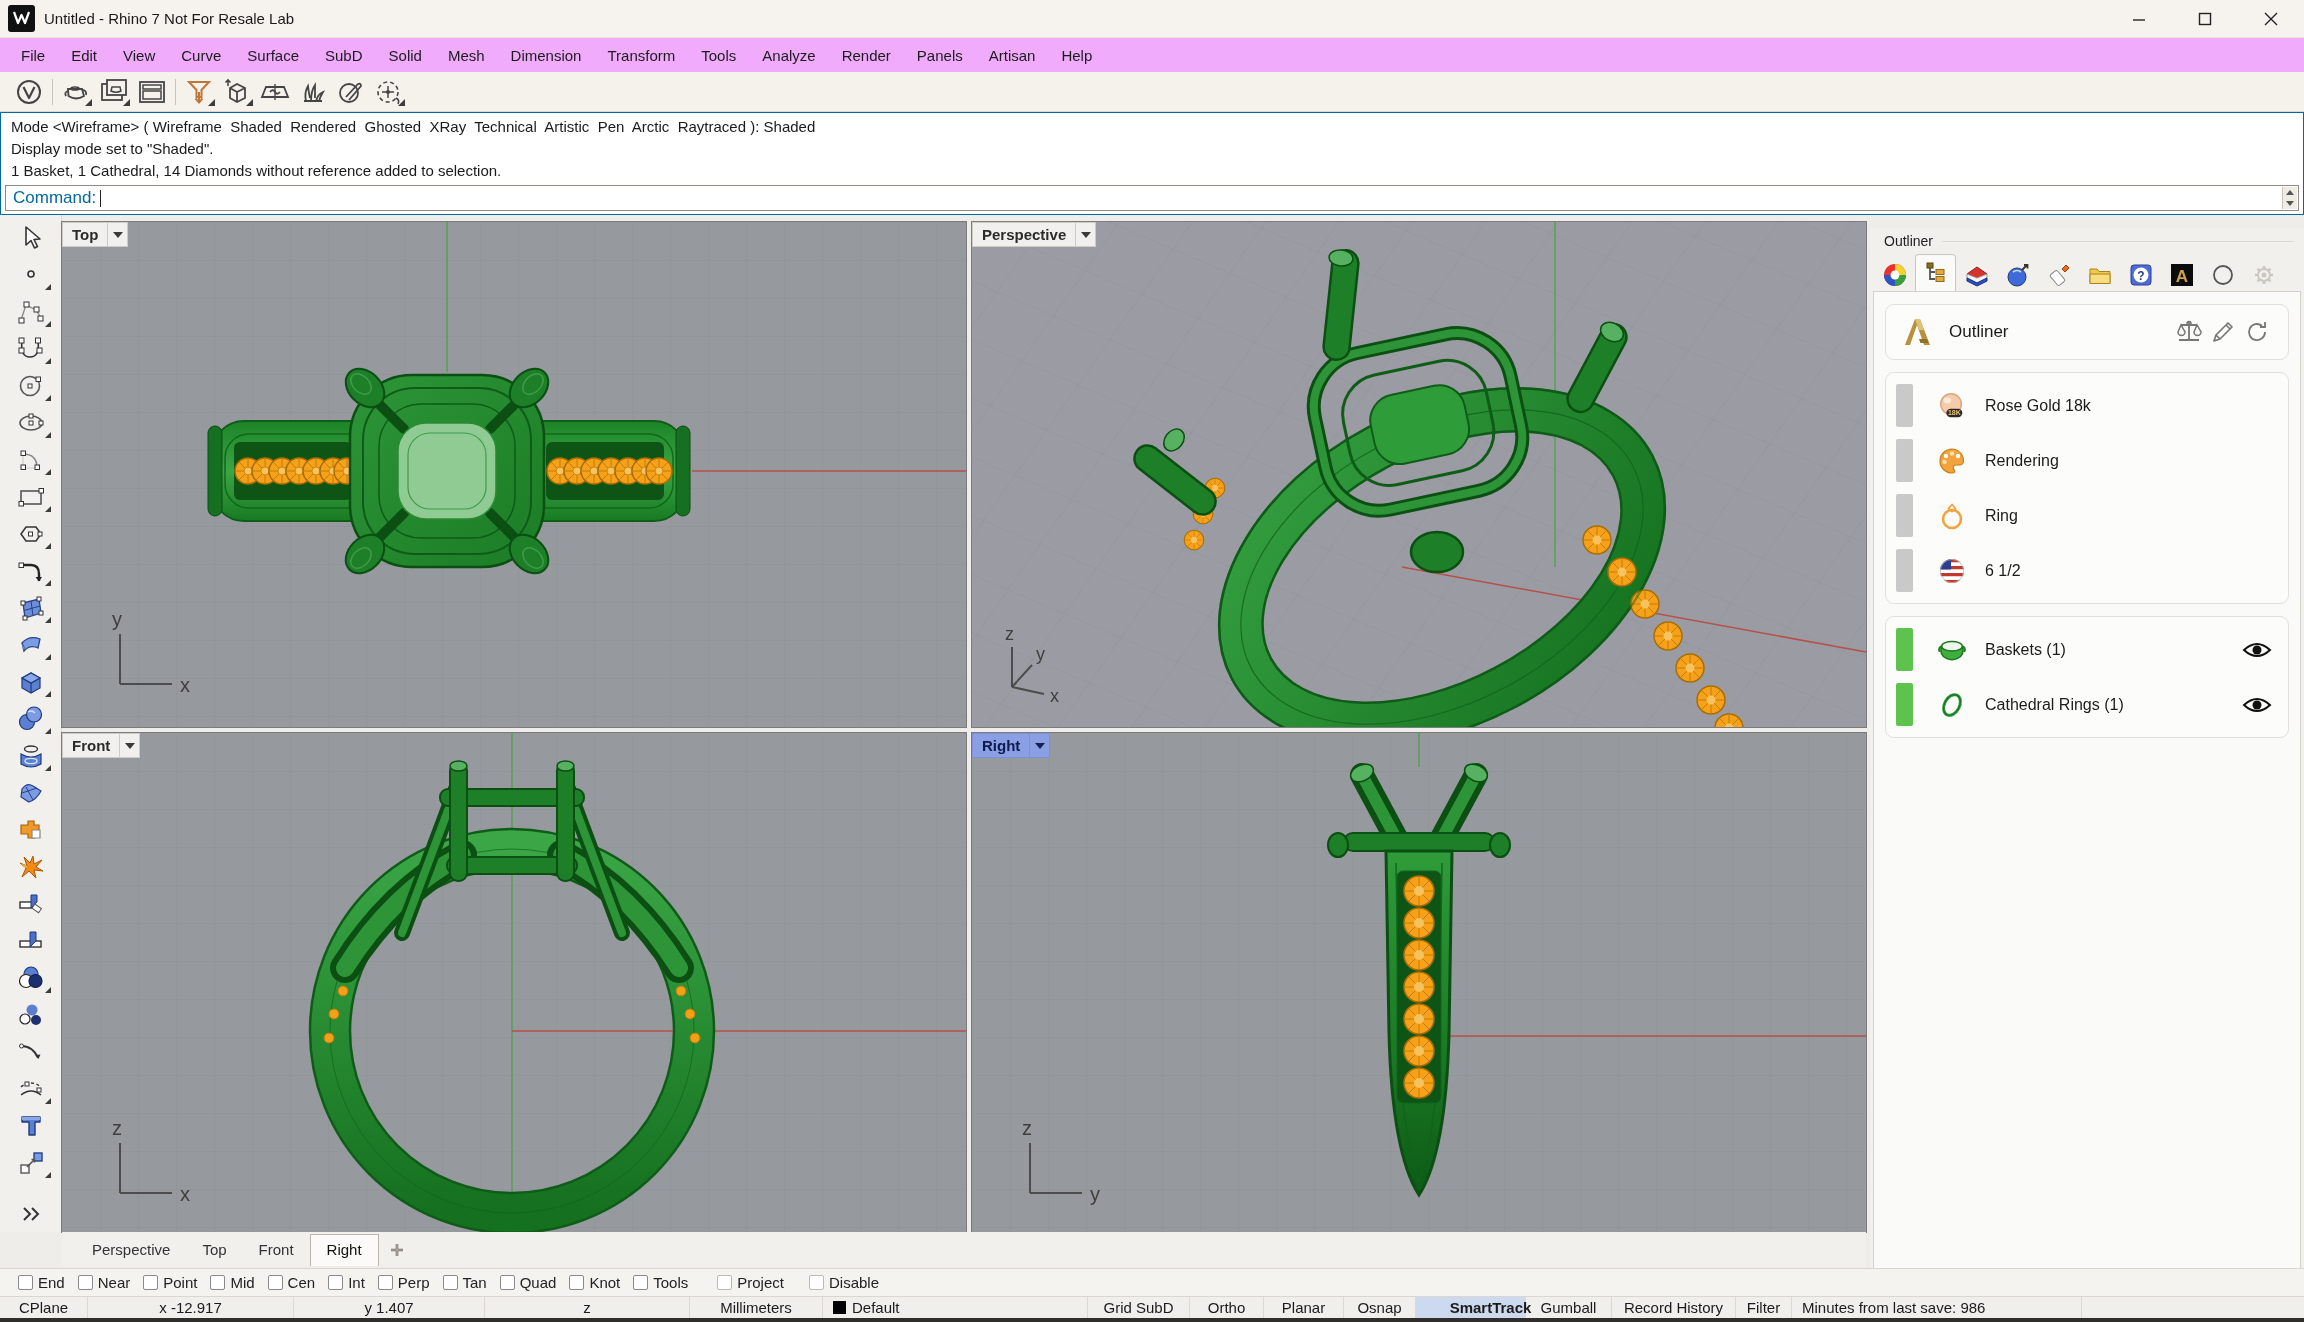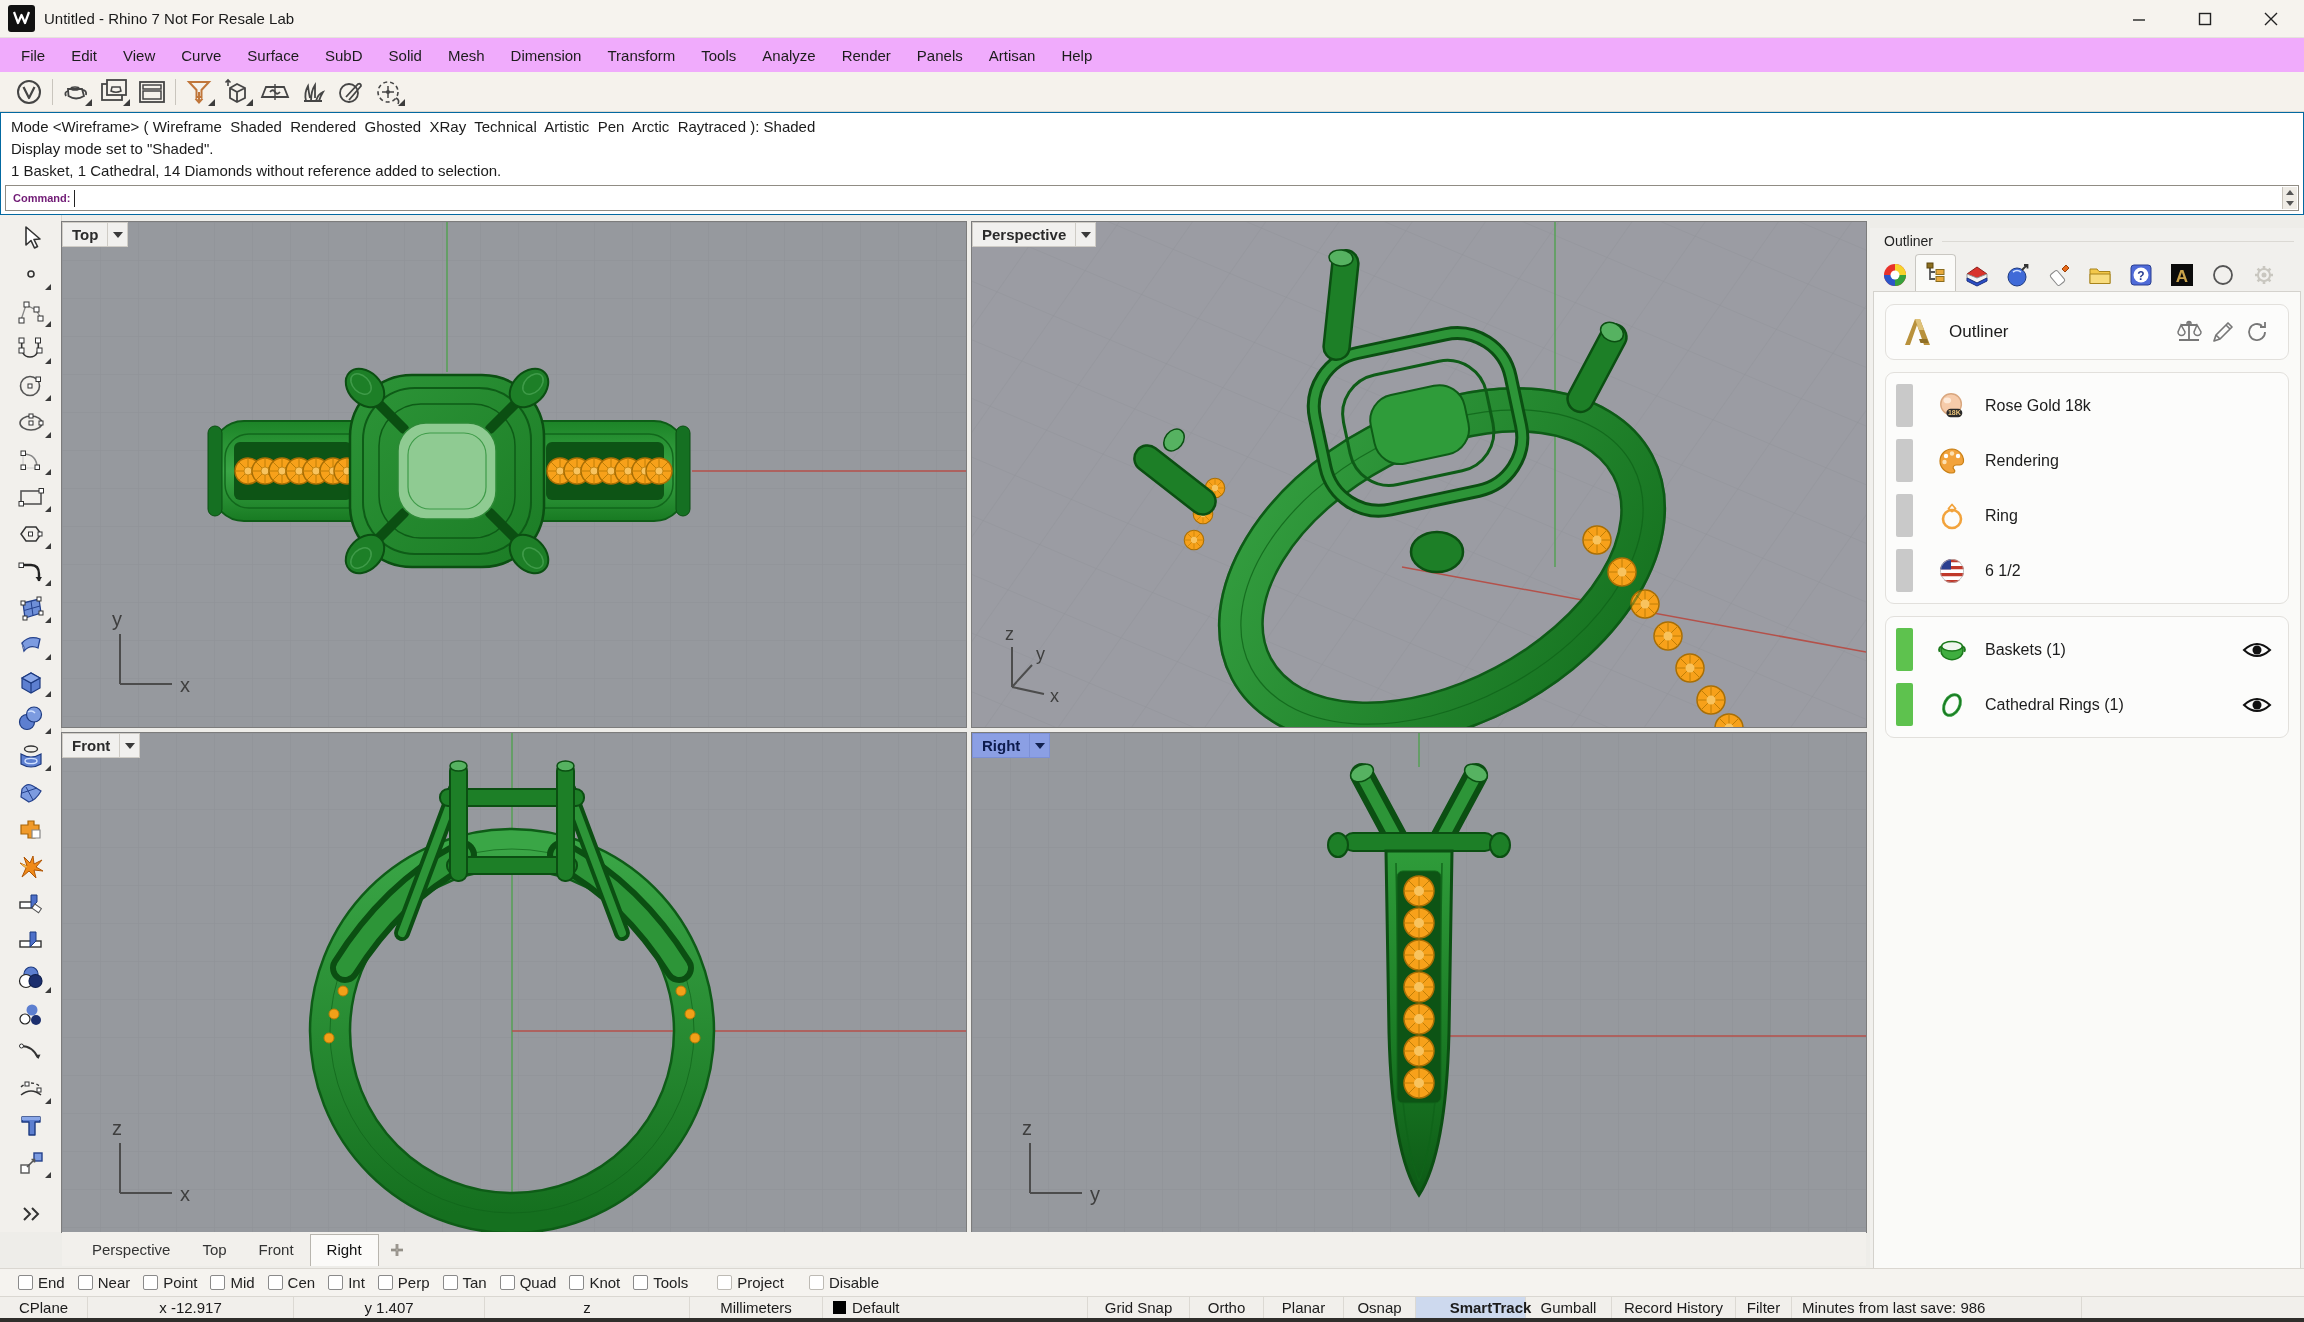--- a/index.html
+++ b/index.html
@@ -28,21 +28,21 @@
   .fo::after { content:""; position:absolute; right:3px; bottom:3px; border-left:7px solid transparent;
     border-bottom:7px solid #3c3c3c; }
 
   
   #command-area { left:0; top:112px; width:2304px; height:103px; background:#ffffff;
     border:1px solid #0369a1; }
   .cmd-line { font-size:15px; color:#1b1b1b; line-height:22px; padding-left:10px; white-space:pre; }
   #command-history { padding-top:3px; }
   #command-input-row { margin:3px 4px 0 4px; height:26px; border:1px solid #908c84;
     display:flex; align-items:center; padding-left:7px; position:relative; background:#fff; }
-  #command-prompt { font-size:11px; font-weight:bold; color:#701a75; }
+  #command-prompt { font-size:17px; font-weight:normal; color:#0369a1; }
   #command-caret { width:1px; height:17px; background:#222; margin-left:4px; }
   #cmd-spinner { position:absolute; right:1px; top:1px; width:15px; height:22px; background:#efece6;
     border-left:1px solid #c7c3bb; display:flex; flex-direction:column; align-items:center; justify-content:space-around; }
   .spin-tri-up { border-left:4px solid transparent; border-right:4px solid transparent; border-bottom:5px solid #555; }
   .spin-tri-dn { border-left:4px solid transparent; border-right:4px solid transparent; border-top:5px solid #555; }
 
   
   #left-rail { left:0; top:215px; width:62px; height:1017px; background:#f2f0ec;
     border-right:1px solid #d8d5cf; display:flex; flex-direction:column; align-items:center; padding-top:4px; }
   .rail-btn { width:46px; height:37px; display:flex; align-items:center; justify-content:center; position:relative; }
@@ -1013,21 +1013,21 @@
 <div id="status-bar" class="abs">
   <div class="st-cell" style="width:88px">CPlane</div>
   <div class="st-cell" style="width:206px">x -12.917</div>
   <div class="st-cell" style="width:191px">y 1.407</div>
   <div class="st-cell" style="width:205px">z</div>
   <div class="st-cell" style="width:133px">Millimeters</div>
   <div class="st-cell left" style="width:265px">
     <span id="layer-swatch"></span>
     <span>Default</span>
   </div>
-  <div class="st-cell" style="width:102px">Grid Snap</div>
+  <div class="st-cell" style="width:102px">Grid SubD</div>
   <div class="st-cell" style="width:74px">Ortho</div>
   <div class="st-cell" style="width:80px">Planar</div>
   <div class="st-cell" style="width:72px">Osnap</div>
   <div class="st-cell hl" style="width:110px">SmartTrack</div>
   <div class="st-cell" style="width:86px">Gumball</div>
   <div class="st-cell" style="width:124px">Record History</div>
   <div class="st-cell" style="width:56px">Filter</div>
   <div class="st-cell left" style="width:290px">Minutes from last save: 986</div>
   <div class="st-cell" style="flex:1; border-right:none"></div>
 </div>

